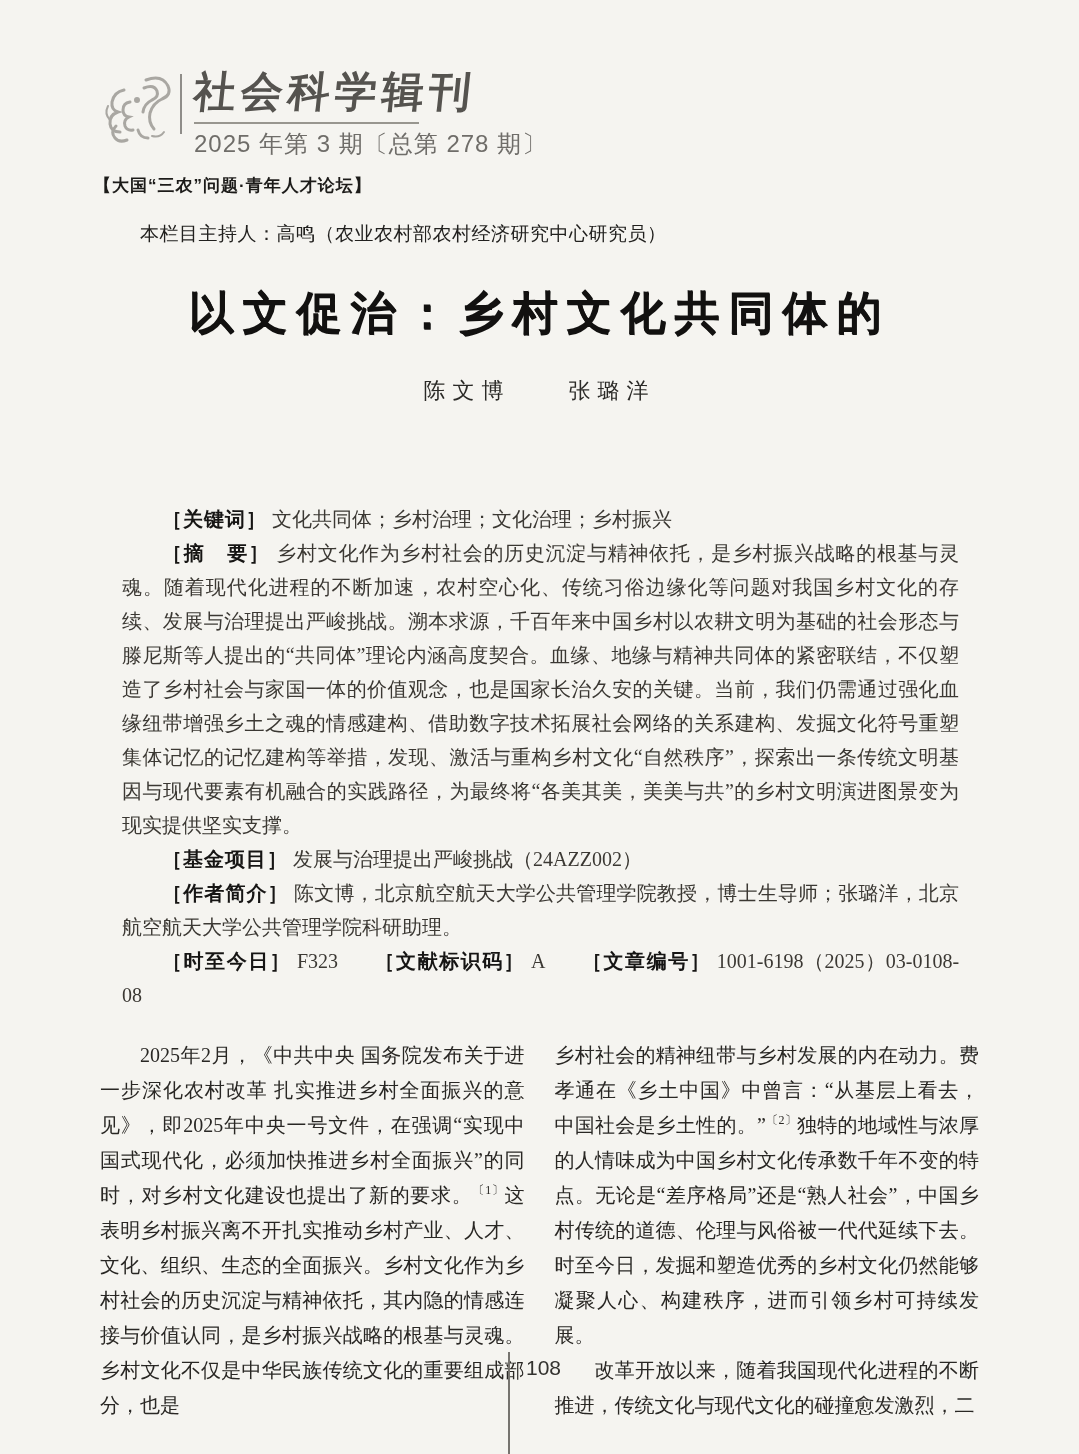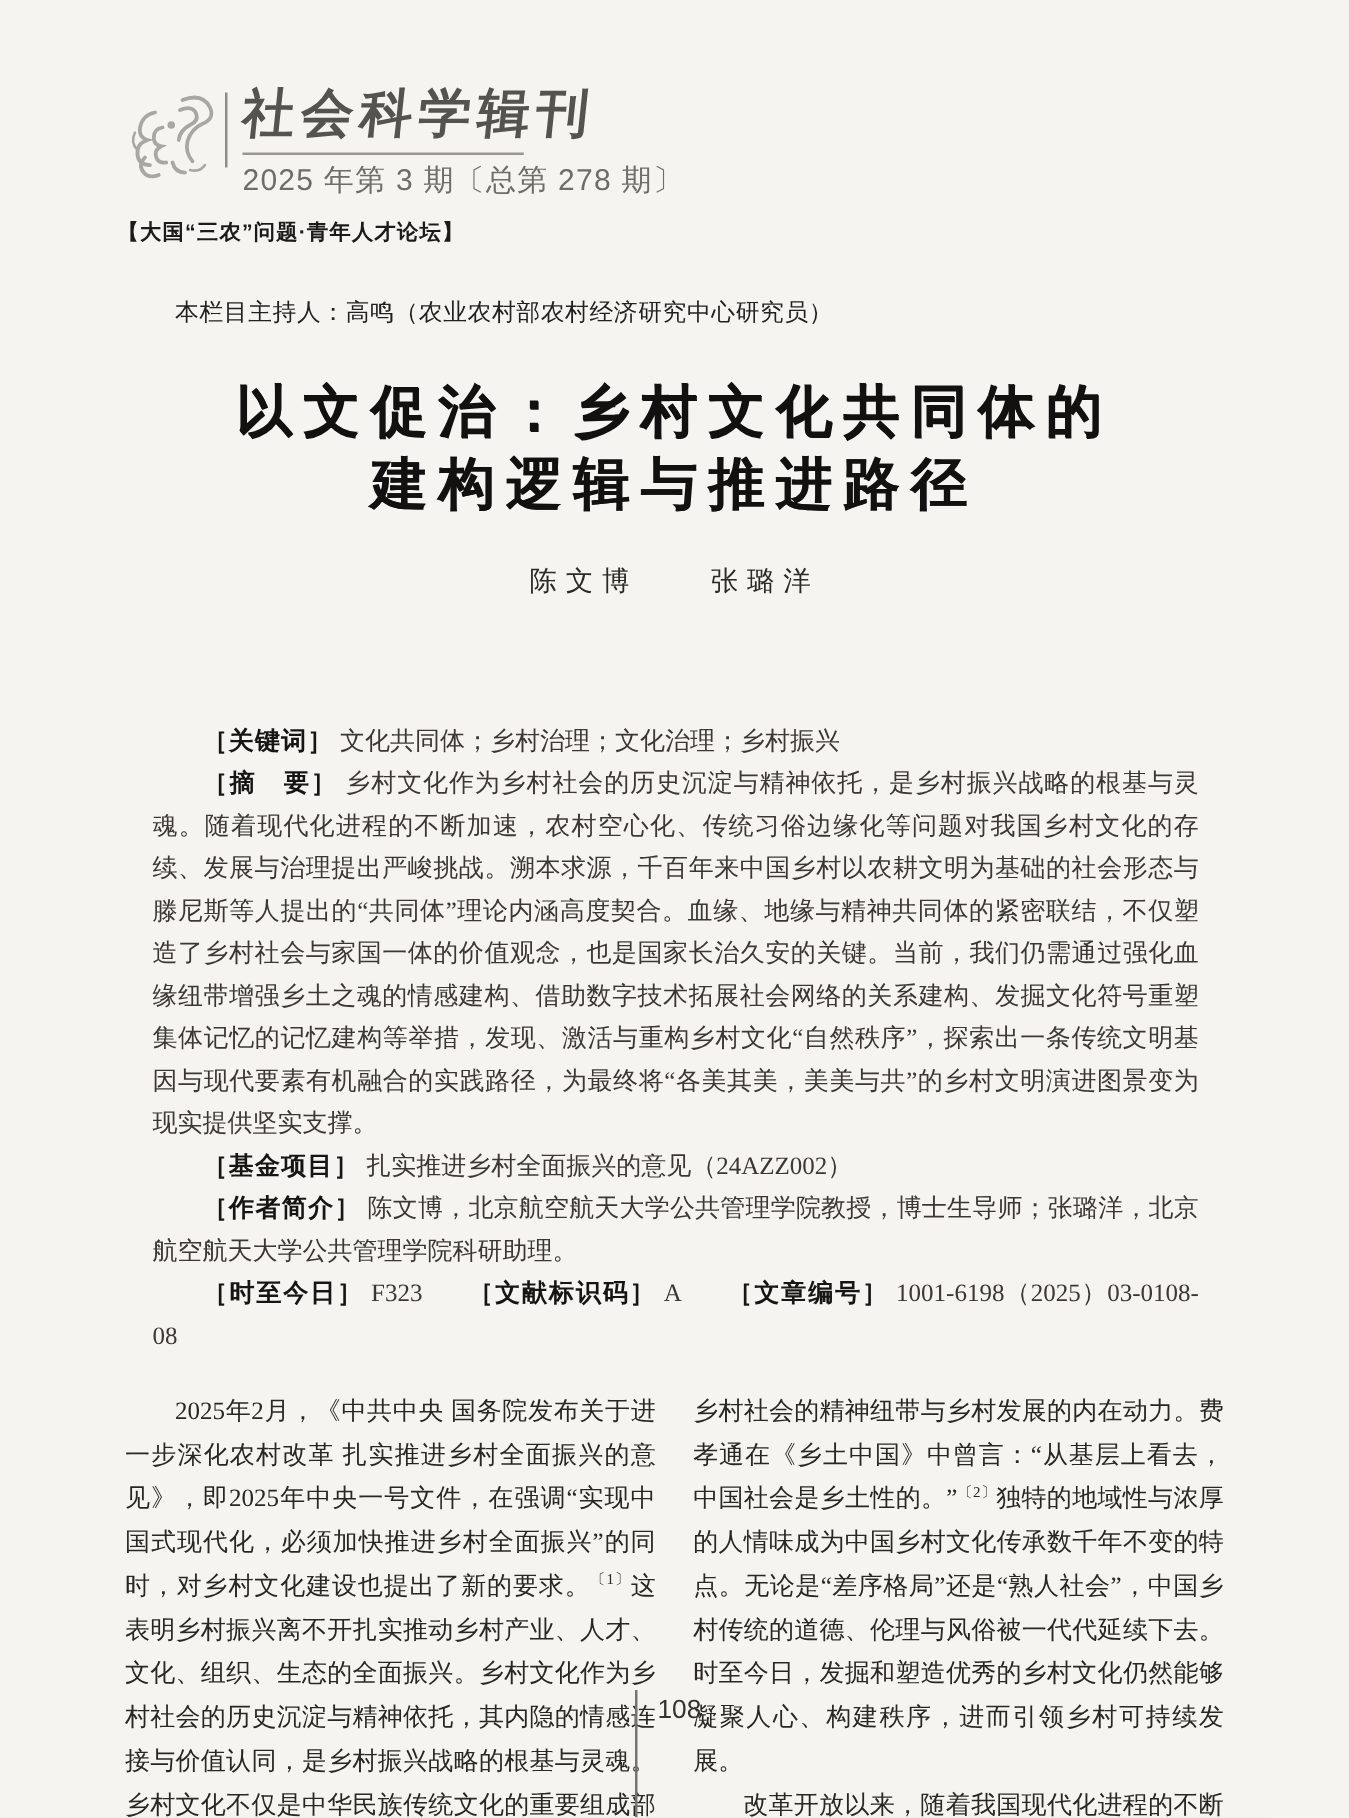--- a/index.html
+++ b/index.html
@@ -30,21 +30,21 @@
     font-family:"Liberation Sans","DejaVu Sans",sans-serif;
   }
   
   .section-header {
     margin:14px 0 0 94px;
     font-size:17px; font-weight:700; color:#1c1b19;
     font-family:"Liberation Sans","DejaVu Sans",sans-serif;
     letter-spacing:1px;
   }
   .host-line {
-    margin:40px 0 0 140px;
+    margin:24px 0 0 140px;
     font-size:19px; color:#22211f;
     font-family:"Liberation Sans","DejaVu Sans",sans-serif;
     letter-spacing:0.5px;
   }
   
   .article-title {
     margin-top:37px; text-align:center;
     font-size:45px; font-weight:900; color:#121110;
     line-height:58px; letter-spacing:9px;
     text-shadow:0.6px 0.6px 0 #121110;
@@ -117,29 +117,28 @@
       <div class="mast-rule"></div>
       <div class="issue-line">2025 年第 3 期〔总第 278 期〕</div>
     </div>
   </div>
 
   <div class="section-header">【大国“三农”问题·青年人才论坛】</div>
   <div class="host-line">本栏目主持人：高鸣（农业农村部农村经济研究中心研究员）</div>
 
   <div class="article-title">
     <div>以文促治：乡村文化共同体的</div>
-    <div>建构逻辑与推进路径</div>
   </div>
 
   <div class="authors">陈文博　　张璐洋</div>
 
   <div class="meta">
     <p><span class="label">［关键词］</span> <span>文化共同体；乡村治理；文化治理；乡村振兴</span></p>
     <p><span class="label">［摘　要］</span> <span>乡村文化作为乡村社会的历史沉淀与精神依托，是乡村振兴战略的根基与灵魂。随着现代化进程的不断加速，农村空心化、传统习俗边缘化等问题对我国乡村文化的存续、发展与治理提出严峻挑战。溯本求源，千百年来中国乡村以农耕文明为基础的社会形态与滕尼斯等人提出的“共同体”理论内涵高度契合。血缘、地缘与精神共同体的紧密联结，不仅塑造了乡村社会与家国一体的价值观念，也是国家长治久安的关键。当前，我们仍需通过强化血缘纽带增强乡土之魂的情感建构、借助数字技术拓展社会网络的关系建构、发掘文化符号重塑集体记忆的记忆建构等举措，发现、激活与重构乡村文化“自然秩序”，探索出一条传统文明基因与现代要素有机融合的实践路径，为最终将“各美其美，美美与共”的乡村文明演进图景变为现实提供坚实支撑。</span></p>
-    <p><span class="label">［基金项目］</span> <span>扎实推进乡村全面振兴的意见（24AZZ002）</span></p>
+    <p><span class="label">［基金项目］</span> <span>发展与治理提出严峻挑战（24AZZ002）</span></p>
     <p><span class="label">［作者简介］</span> <span>陈文博，北京航空航天大学公共管理学院教授，博士生导师；张璐洋，北京航空航天大学公共管理学院科研助理。</span></p>
     <p class="clc-line"><span class="label">［时至今日］</span> <span class="value">F323</span><span class="label">［文献标识码］</span> <span class="value">A</span><span class="label">［文章编号］</span> <span class="value">1001-6198（2025）03-0108-08</span></p>
   </div>
 
   <div class="columns">
     <div class="col">
       <p class="indent"><span>2025年2月，《中共中央 国务院发布关于进一步深化农村改革 扎实推进乡村全面振兴的意见》，即2025年中央一号文件，在强调“实现中国式现代化，必须加快推进乡村全面振兴”的同时，对乡村文化建设也提出了新的要求。</span><sup class="ref">〔1〕</sup><span>这表明乡村振兴离不开扎实推动乡村产业、人才、文化、组织、生态的全面振兴。乡村文化作为乡村社会的历史沉淀与精神依托，其内隐的情感连接与价值认同，是乡村振兴战略的根基与灵魂。乡村文化不仅是中华民族传统文化的重要组成部分，也是</span></p>
     </div>
     <div class="col">
       <p><span>乡村社会的精神纽带与乡村发展的内在动力。费孝通在《乡土中国》中曾言：“从基层上看去，中国社会是乡土性的。”</span><sup class="ref">〔2〕</sup><span>独特的地域性与浓厚的人情味成为中国乡村文化传承数千年不变的特点。无论是“差序格局”还是“熟人社会”，中国乡村传统的道德、伦理与风俗被一代代延续下去。时至今日，发掘和塑造优秀的乡村文化仍然能够凝聚人心、构建秩序，进而引领乡村可持续发展。</span></p>

